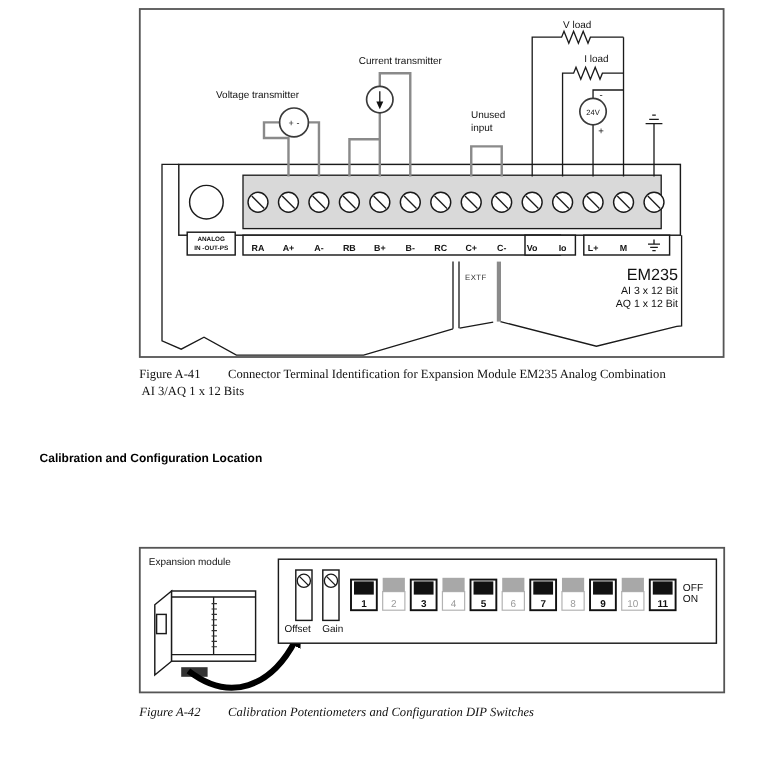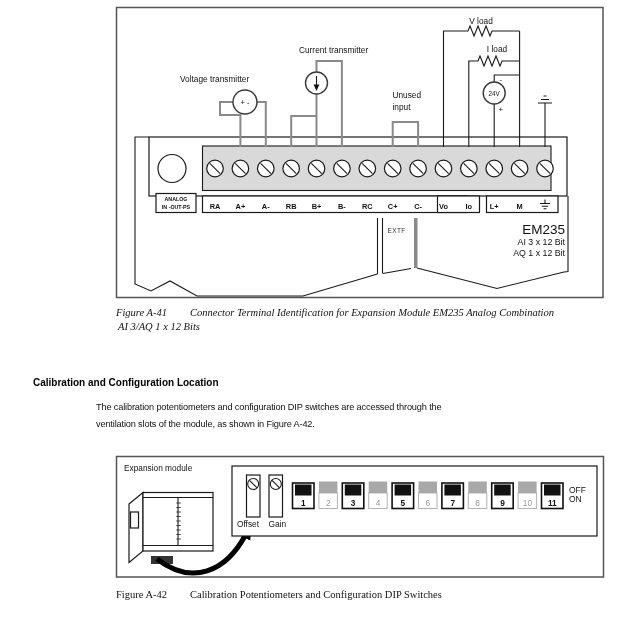--- a/index.html
+++ b/index.html
@@ -135,32 +135,28 @@
     <text class="v24" x="494.2" y="95.5">24V</text>
     <text class="sgn" x="499.5" y="82">-</text>
     <text class="sgn" x="498.5" y="111.5">+</text>
     <path class="k" d="M545,147 V103 M538,103 H552 M541,99.5 H549 M543.5,96 H546.5"></path>
 
     <text class="e235" x="565" y="233.5">EM235</text>
     <text class="spec" x="565" y="245">AI 3 x 12 Bit</text>
     <text class="spec" x="565" y="255.5">AQ 1 x 12 Bit</text>
   </svg>
 
-  <div class="caption" style="left:116px;top:306px;font-style:italic;">
+  <div class="caption" style="left:116px;top:306px;">
     <div>
       <span class="cap-label">Figure A-41</span><span>Connector Terminal Identification for Expansion Module EM235 Analog Combination</span>
     </div>
     <div style="padding-left:2px;">AI 3/AQ 1 x 12 Bits</div>
   </div>
 
   <div class="heading">Calibration and Configuration Location</div>
-  <div class="bodytext">
-    <div>The calibration potentiometers and configuration DIP switches are accessed through the</div>
-    <div>ventilation slots of the module, as shown in Figure A-42.</div>
-  </div>
 
   <svg style="top:450px;" width="631" height="135" viewBox="0 450 631 135">
 
     <rect class="fig" x="116.5" y="456.5" width="487" height="120.5"></rect>
     <text class="dlbl" x="124" y="471">Expansion module</text>
 
     <g>
       <polygon class="kb" points="129,504 143,492.5 143,551 129,562.5"></polygon>
       <rect class="kb" x="143" y="492.5" width="70" height="58.5"></rect>
       <path class="k" d="M143,497.5 H213 M143,545.5 H213 M178,497.5 V545.5"></path>
@@ -224,19 +220,19 @@
         <text x="527.4" y="505.8" class="sw-n-l">10</text>
         <rect x="541.5" y="483" width="21.5" height="25.5" class="sw-o-d"></rect>
         <rect x="544" y="484.5" width="16.5" height="11" fill="#111111"></rect>
         <text x="552.3" y="505.8" class="sw-n-d">11</text>
       </g>
 
     <text class="offon" x="569" y="492.5">OFF</text>
     <text class="offon" x="569" y="501.5">ON</text>
   </svg>
 
-  <div class="caption" style="left:116px;top:588px;">
+  <div class="caption" style="left:116px;top:588px;font-style:italic;">
     <div>
       <span class="cap-label">Figure A-42</span><span>Calibration Potentiometers and Configuration DIP Switches</span>
     </div>
   </div>
 
 </div>
 
 </body></html>

